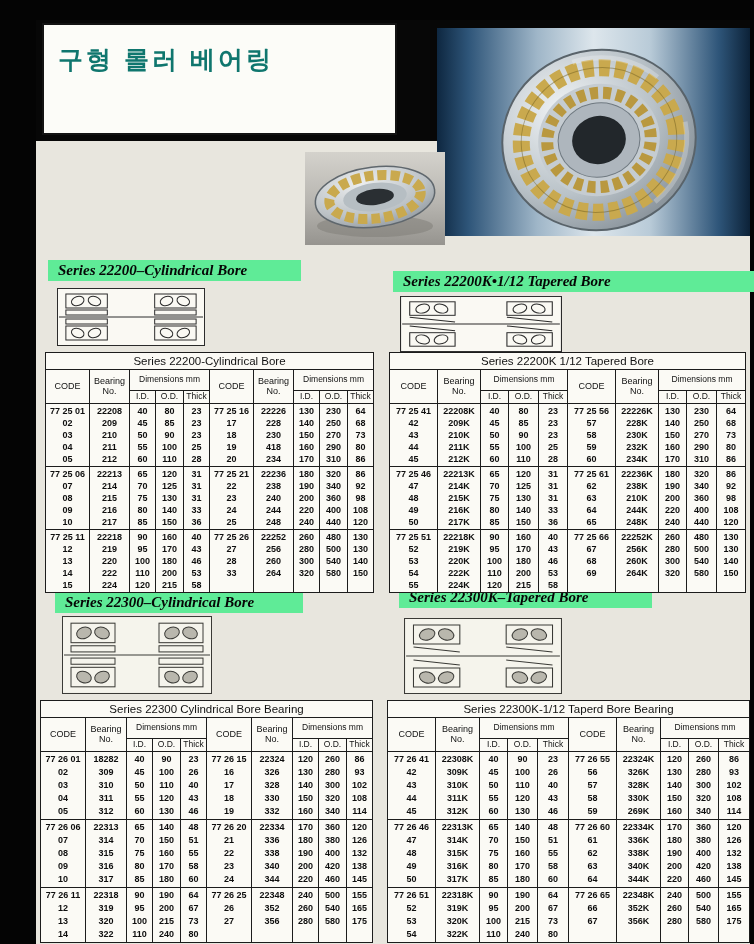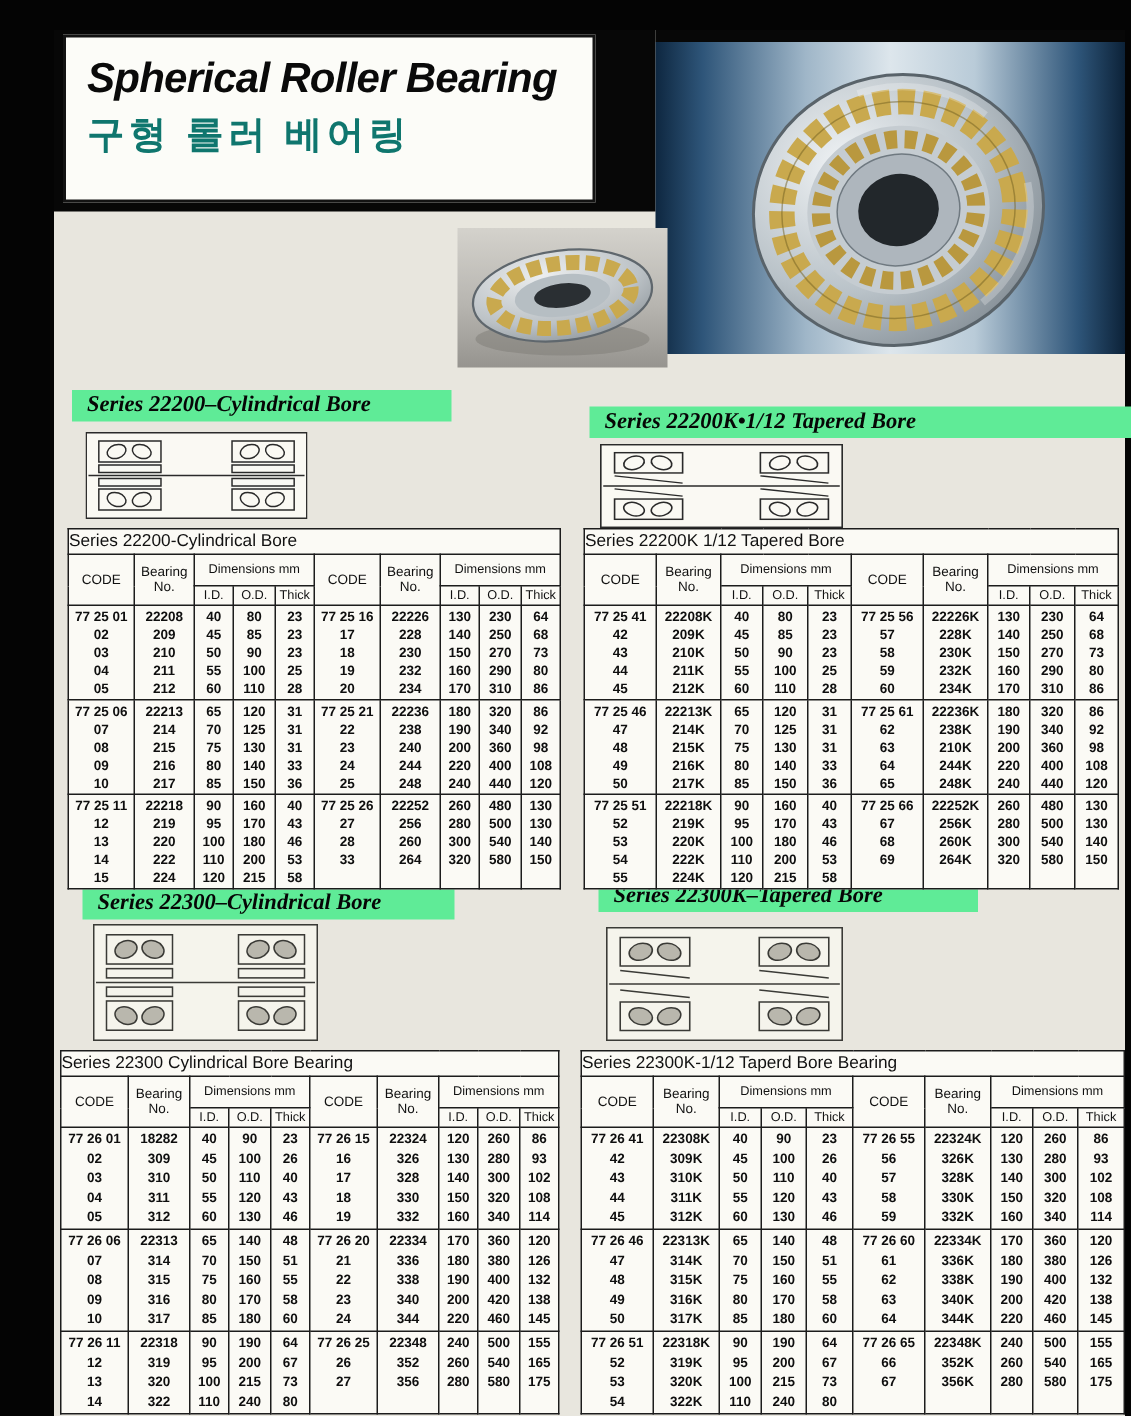--- a/index.html
+++ b/index.html
@@ -35,37 +35,36 @@
   .d3{left:62px;top:616px;width:150px;height:78px}
   .d4{left:404px;top:618px;width:158px;height:76px}
   .diagram svg{width:100%;height:100%}
 
   table.data{position:absolute;border-collapse:collapse;table-layout:fixed;background:#fbfaf5}
   table.data td{border:1px solid #1c1c1c;overflow:hidden;padding:0}
   .t1{left:45px;top:352px;width:328px}
   .t2{left:389px;top:352px;width:356px}
   .t3{left:40px;top:700px;width:332px}
   .t4{left:387px;top:700px;width:362px}
-  td.tbl-title{font-size:11.5px;height:16px;font-weight:400;color:#111}
+  td.tbl-title{font-size:11.5px;text-align:center;height:16px;font-weight:400;color:#111}
   td.hdr{font-size:9px;text-align:center;vertical-align:middle;font-weight:400;color:#111;line-height:9.5px;height:20px}
   td.dims{font-size:8.5px}
   td.sub{font-size:8.5px;height:12px}
   table.data tbody td{vertical-align:top;text-align:center;padding:1px 0;font-size:9px;font-weight:bold;color:#0e0e0e}
   table.data tbody td div{height:12px;line-height:12px;white-space:nowrap}
   table.tall tbody td div{height:13px;line-height:13px}
 </style>
 </head>
 <body>
 
 <div class="abs page"></div>
 <div class="abs black-patch"></div>
 <div class="abs black-strip"></div>
 
 <div class="abs title-box">
-  <div class="title-en">Spherical Roller Bearing</div>
   <div class="title-ko">구형 롤러 베어링</div>
 </div>
 
 <div class="abs photo photo-large">
   <svg viewBox="0 0 313 208">
     <defs>
       <radialGradient id="steel1" cx="35%" cy="30%" r="85%">
         <stop offset="0%" stop-color="#f0f3f5"></stop>
         <stop offset="55%" stop-color="#b9c2c8"></stop>
         <stop offset="100%" stop-color="#79838b"></stop>
@@ -283,21 +282,21 @@
           <div>77 25 16</div>
           <div>17</div>
           <div>18</div>
           <div>19</div>
           <div>20</div>
         </td>
         <td>
           <div>22226</div>
           <div>228</div>
           <div>230</div>
-          <div>232</div>
+          <div>418</div>
           <div>234</div>
         </td>
         <td>
           <div>130</div>
           <div>140</div>
           <div>150</div>
           <div>160</div>
           <div>170</div>
         </td>
         <td>
@@ -1021,21 +1020,21 @@
           <div>56</div>
           <div>57</div>
           <div>58</div>
           <div>59</div>
         </td>
         <td>
           <div>22324K</div>
           <div>326K</div>
           <div>328K</div>
           <div>330K</div>
-          <div>332K</div>
+          <div>269K</div>
         </td>
         <td>
           <div>120</div>
           <div>130</div>
           <div>140</div>
           <div>150</div>
           <div>160</div>
         </td>
         <td>
           <div>260</div>

